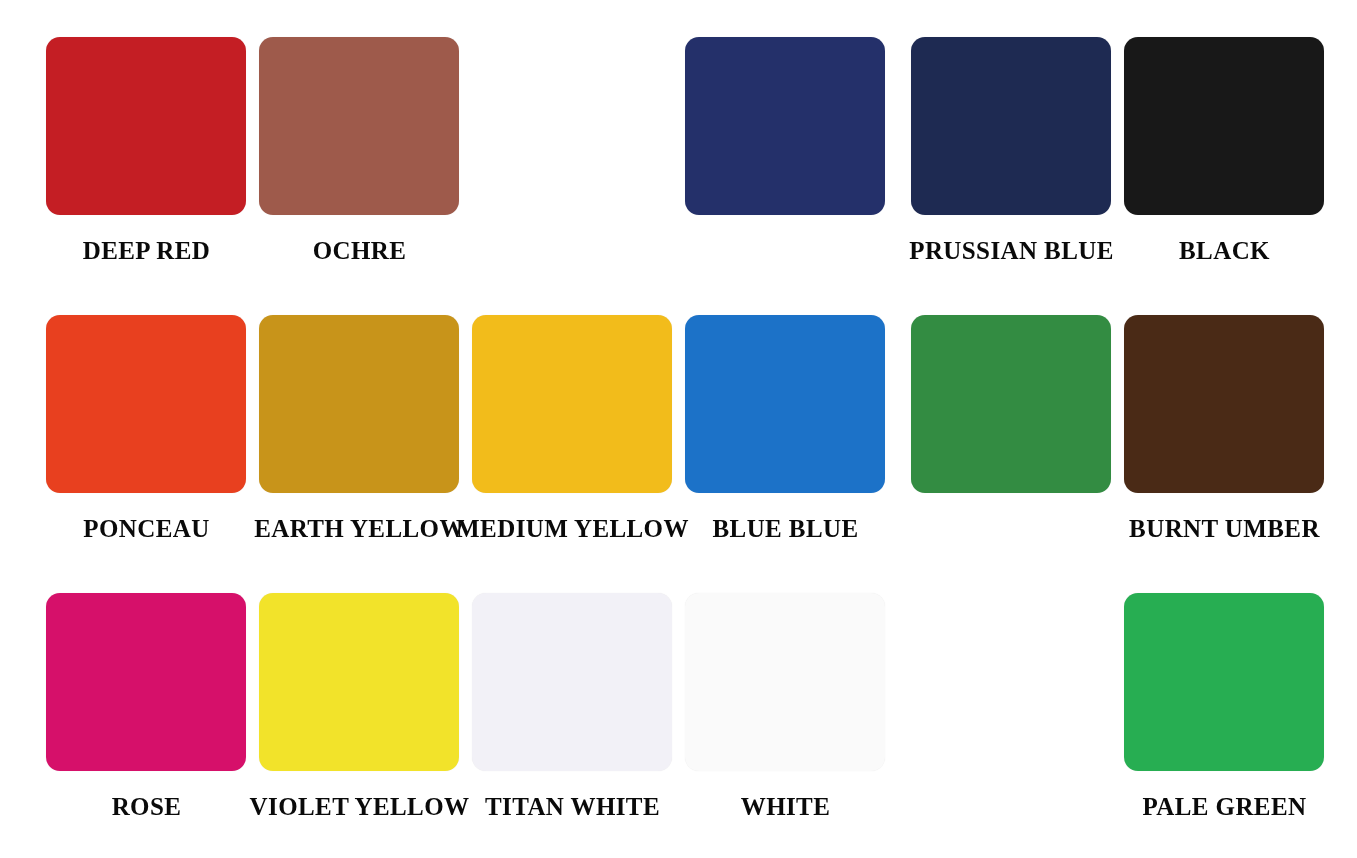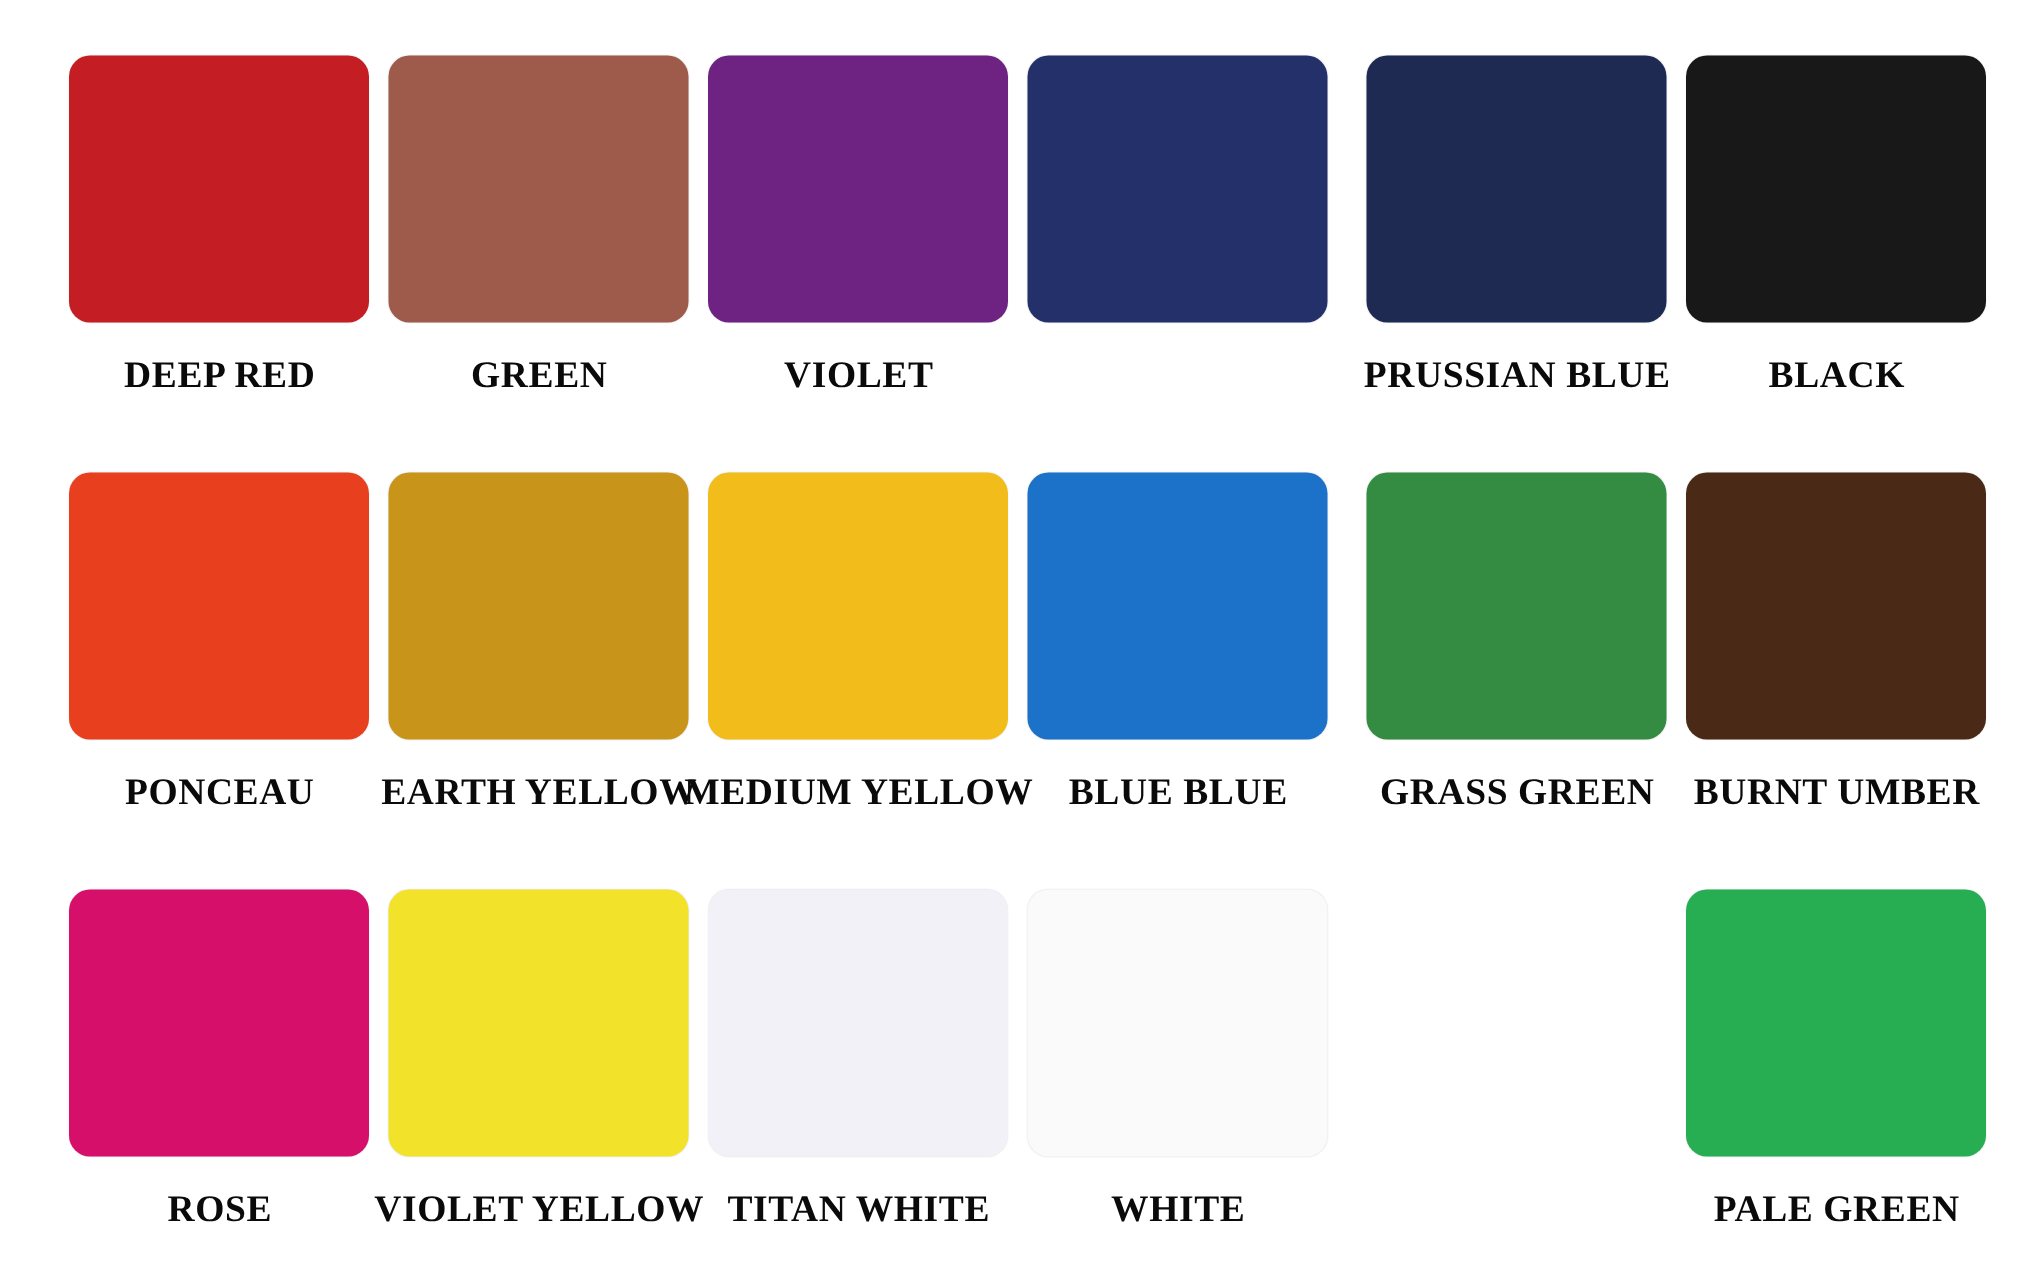--- a/index.html
+++ b/index.html
@@ -76,25 +76,21 @@
 
 <div id="palette-sheet">
 
   <div class="swatch-row row-0">
     <div class="swatch-cell col-0">
       <div class="swatch-chip" style="background-color: rgb(196, 30, 36);"></div>
       <div class="swatch-label">DEEP RED</div>
     </div>
     <div class="swatch-cell col-1">
       <div class="swatch-chip" style="background-color: rgb(158, 90, 75);"></div>
-      <div class="swatch-label">GREEN</div>
-    </div>
-    <div class="swatch-cell col-2">
-      <div class="swatch-chip" style="background-color: rgb(110, 35, 130);"></div>
-      <div class="swatch-label">VIOLET</div>
+      <div class="swatch-label">OCHRE</div>
     </div>
     <div class="swatch-cell col-3">
       <div class="swatch-chip" style="background-color: rgb(36, 48, 106);"></div>
     </div>
     <div class="swatch-cell col-4">
       <div class="swatch-chip" style="background-color: rgb(30, 42, 82);"></div>
       <div class="swatch-label">PRUSSIAN BLUE</div>
     </div>
     <div class="swatch-cell col-5">
       <div class="swatch-chip" style="background-color: rgb(24, 24, 24);"></div>
@@ -114,21 +110,20 @@
     <div class="swatch-cell col-2">
       <div class="swatch-chip" style="background-color: rgb(242, 188, 27);"></div>
       <div class="swatch-label">MEDIUM YELLOW</div>
     </div>
     <div class="swatch-cell col-3">
       <div class="swatch-chip" style="background-color: rgb(28, 114, 200);"></div>
       <div class="swatch-label">BLUE BLUE</div>
     </div>
     <div class="swatch-cell col-4">
       <div class="swatch-chip" style="background-color: rgb(51, 140, 66);"></div>
-      <div class="swatch-label">GRASS GREEN</div>
     </div>
     <div class="swatch-cell col-5">
       <div class="swatch-chip" style="background-color: rgb(74, 42, 22);"></div>
       <div class="swatch-label">BURNT UMBER</div>
     </div>
   </div>
 
   <div class="swatch-row row-2">
     <div class="swatch-cell col-0">
       <div class="swatch-chip" style="background-color: rgb(214, 16, 106);"></div>

